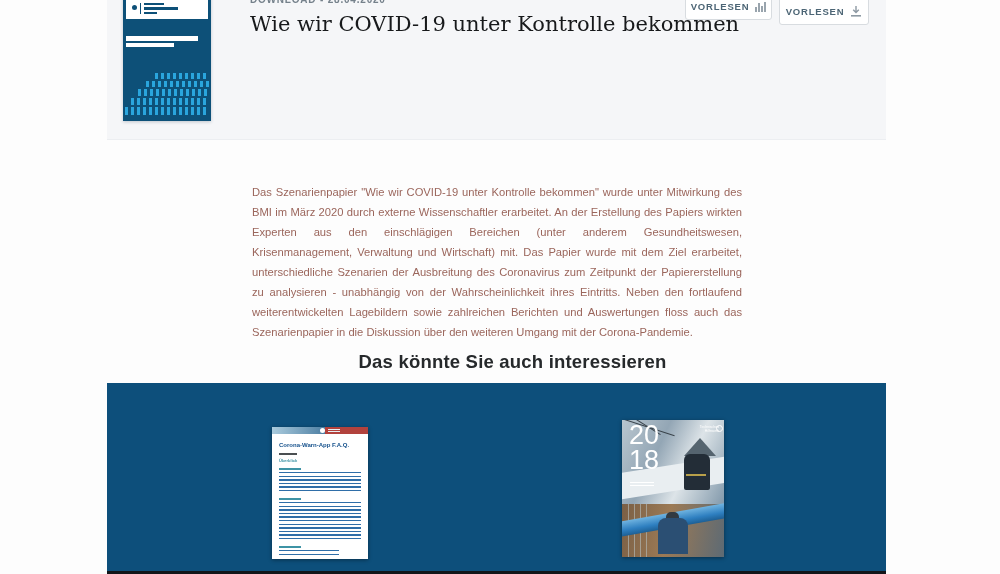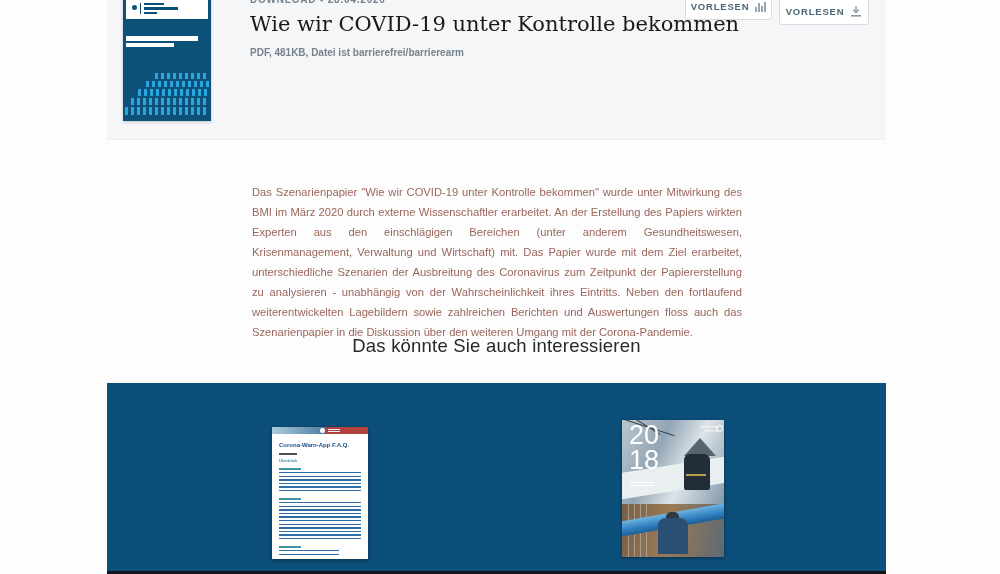--- a/index.html
+++ b/index.html
@@ -137,21 +137,20 @@
         <div class="w-row"></div>
           <div class="w-row"></div>
           <div class="w-row"></div>
           <div class="w-row"></div>
           <div class="w-row"></div>
       </div>
     </div>
 
     <div class="kicker">DOWNLOAD - 28.04.2020</div>
     <h1 class="hero-title" style="margin:1px;">Wie wir COVID-19 unter Kontrolle bekommen</h1>
-    <div class="hero-meta">PDF, 481KB, Datei ist barrierefrei/barrierearm</div>
 
     <div class="btn btn-vorlesen">
       <span class="lbl">VORLESEN</span>
       <span class="bars-icon">
           <i></i>
           <i></i>
           <i></i>
           <i></i>
         </span>
     </div>
@@ -159,21 +158,21 @@
       <span class="lbl">VORLESEN</span>
       <svg class="dl-icon" viewBox="0 0 12 11">
         <path d="M6 0 V6 M3.2 3.8 L6 6.6 L8.8 3.8" stroke="#8d99a3" stroke-width="1.4" fill="none"></path>
         <path d="M1 9.8 H11" stroke="#8d99a3" stroke-width="1.6" fill="none"></path>
       </svg>
     </div>
   </div>
 
   <p class="article-p" style="margin:0;">Das Szenarienpapier "Wie wir COVID-19 unter Kontrolle bekommen" wurde unter Mitwirkung des BMI im März 2020 durch externe Wissenschaftler erarbeitet. An der Erstellung des Papiers wirkten Experten aus den einschlägigen Bereichen (unter anderem Gesundheitswesen, Krisenmanagement, Verwaltung und Wirtschaft) mit. Das Papier wurde mit dem Ziel erarbeitet, unterschiedliche Szenarien der Ausbreitung des Coronavirus zum Zeitpunkt der Papiererstellung zu analysieren - unabhängig von der Wahrscheinlichkeit ihres Eintritts. Neben den fortlaufend weiterentwickelten Lagebildern sowie zahlreichen Berichten und Auswertungen floss auch das Szenarienpapier in die Diskussion über den weiteren Umgang mit der Corona-Pandemie.</p>
 
-  <h2 class="related-h2" style="margin:0;">Das könnte Sie auch interessieren</h2>
+  <h2 class="related-h2" style="margin:16px;font-weight:bold;">Das könnte Sie auch interessieren</h2>
 
   <div class="related-band"></div>
 
   <div class="faq-card">
     <div class="faq-strip">
       <span class="s-blue"></span>
         <span class="s-red"></span>
     </div>
     <span class="faq-logo"></span>
     <span class="faq-logo-lines"></span>

